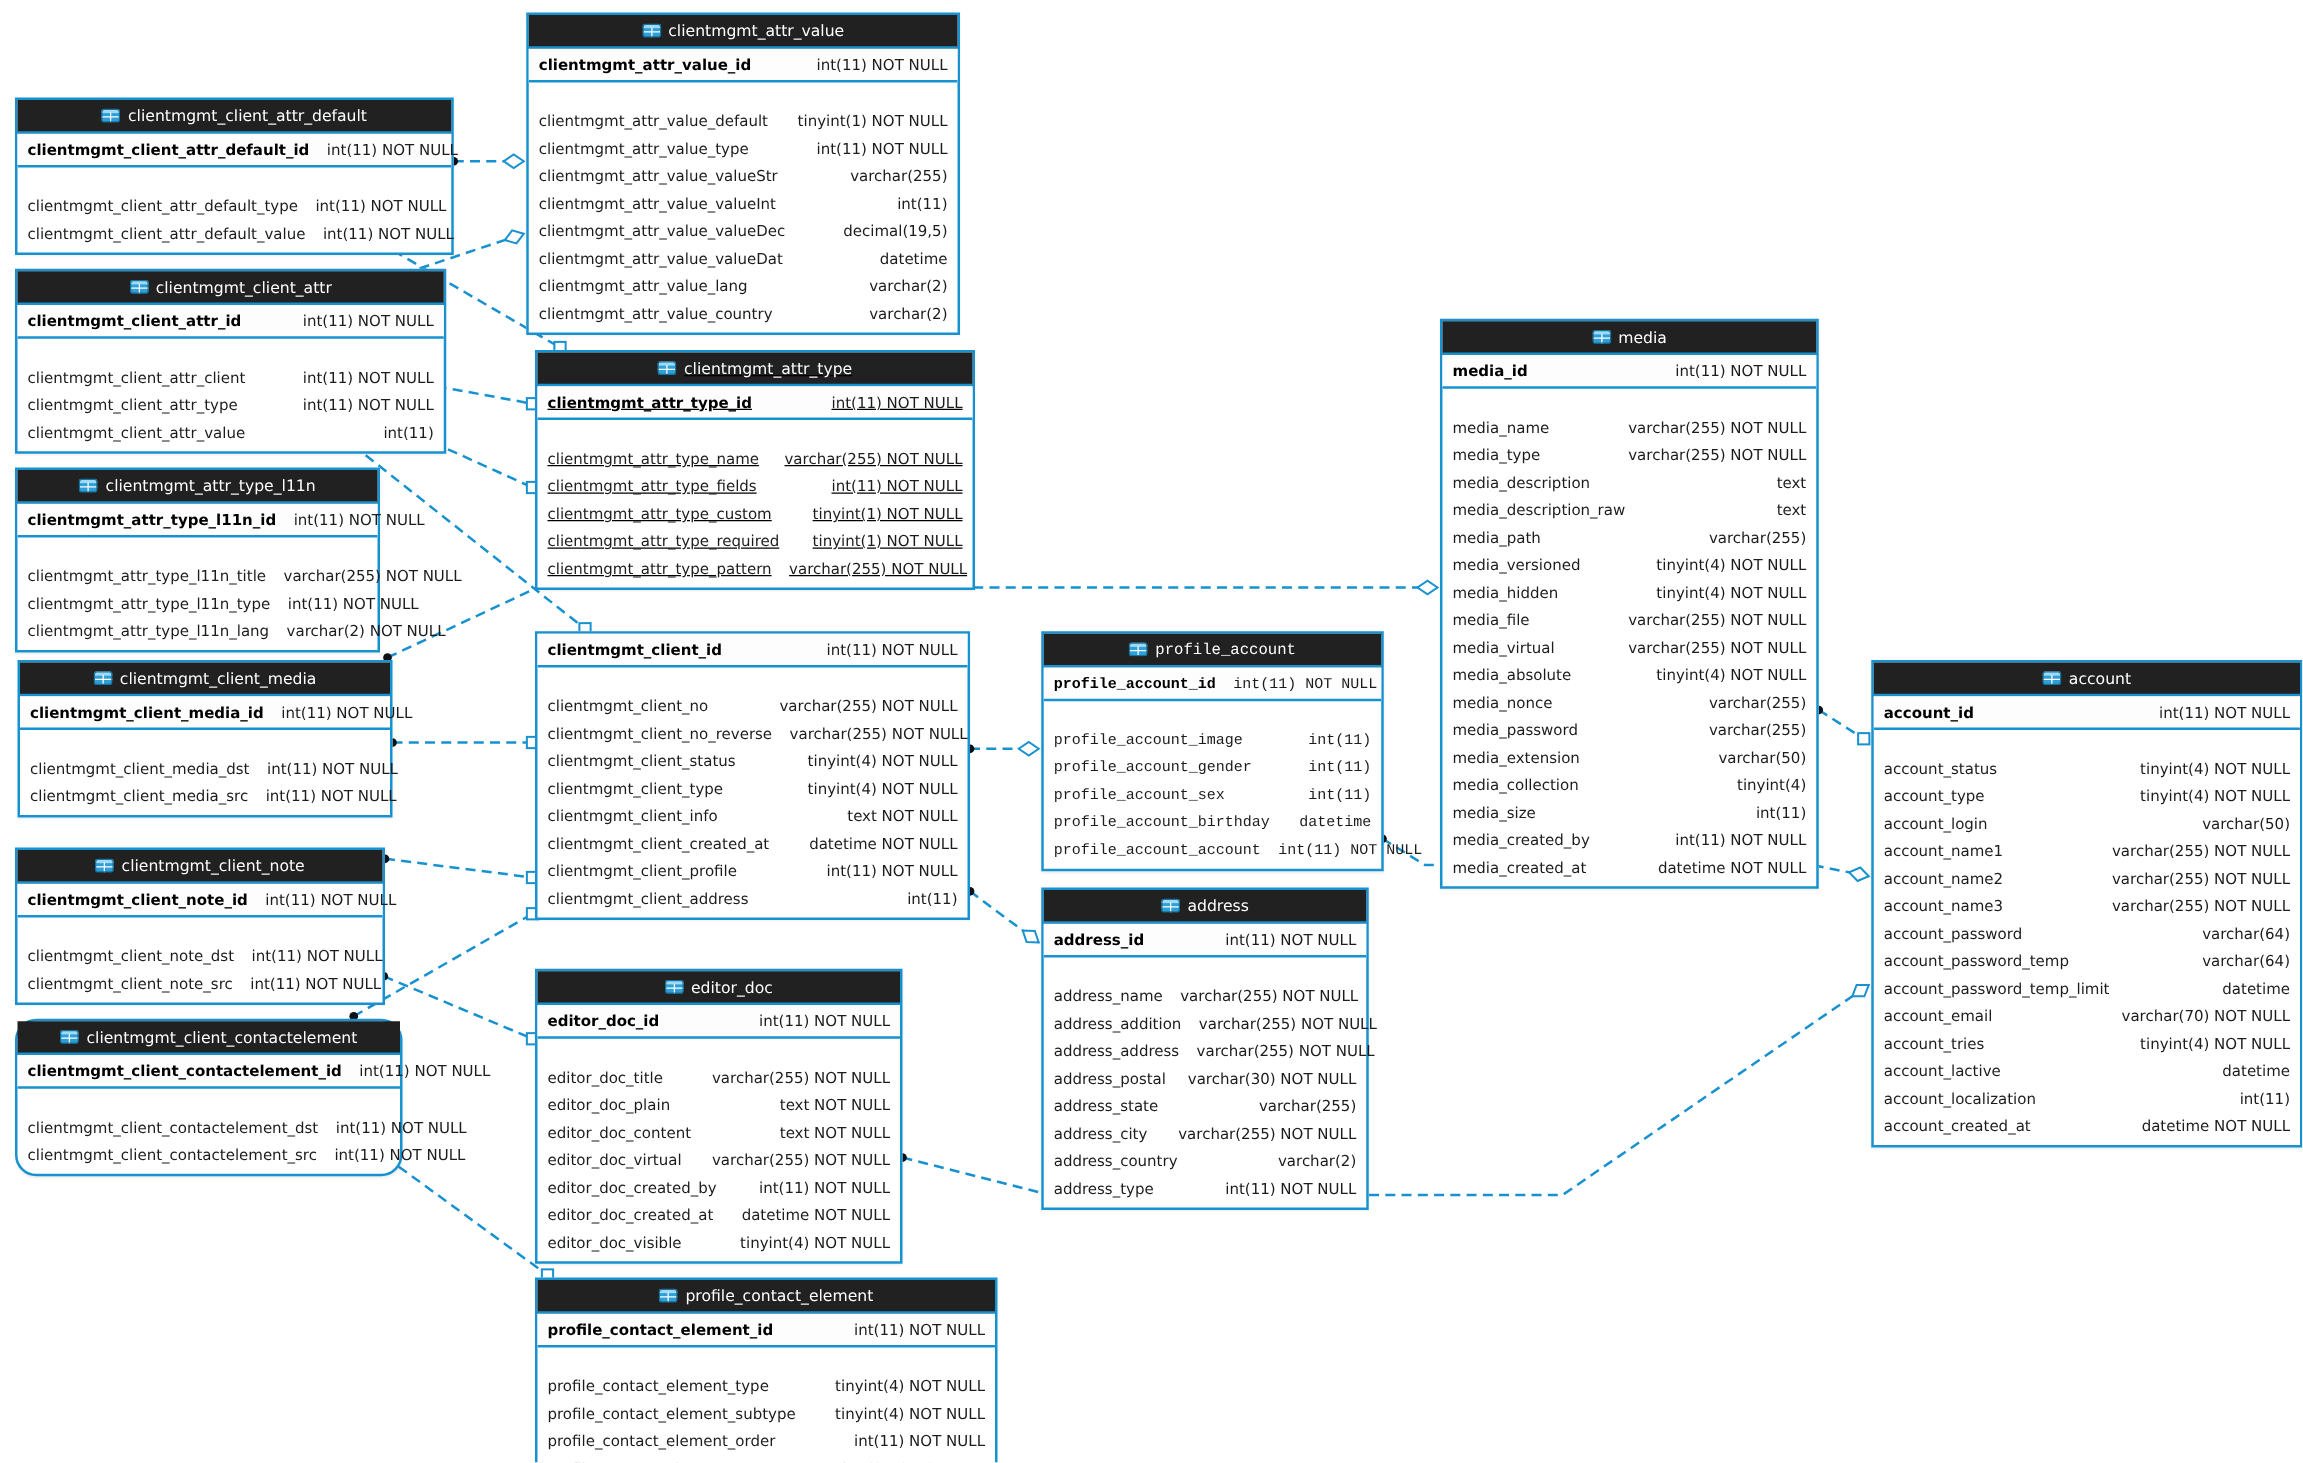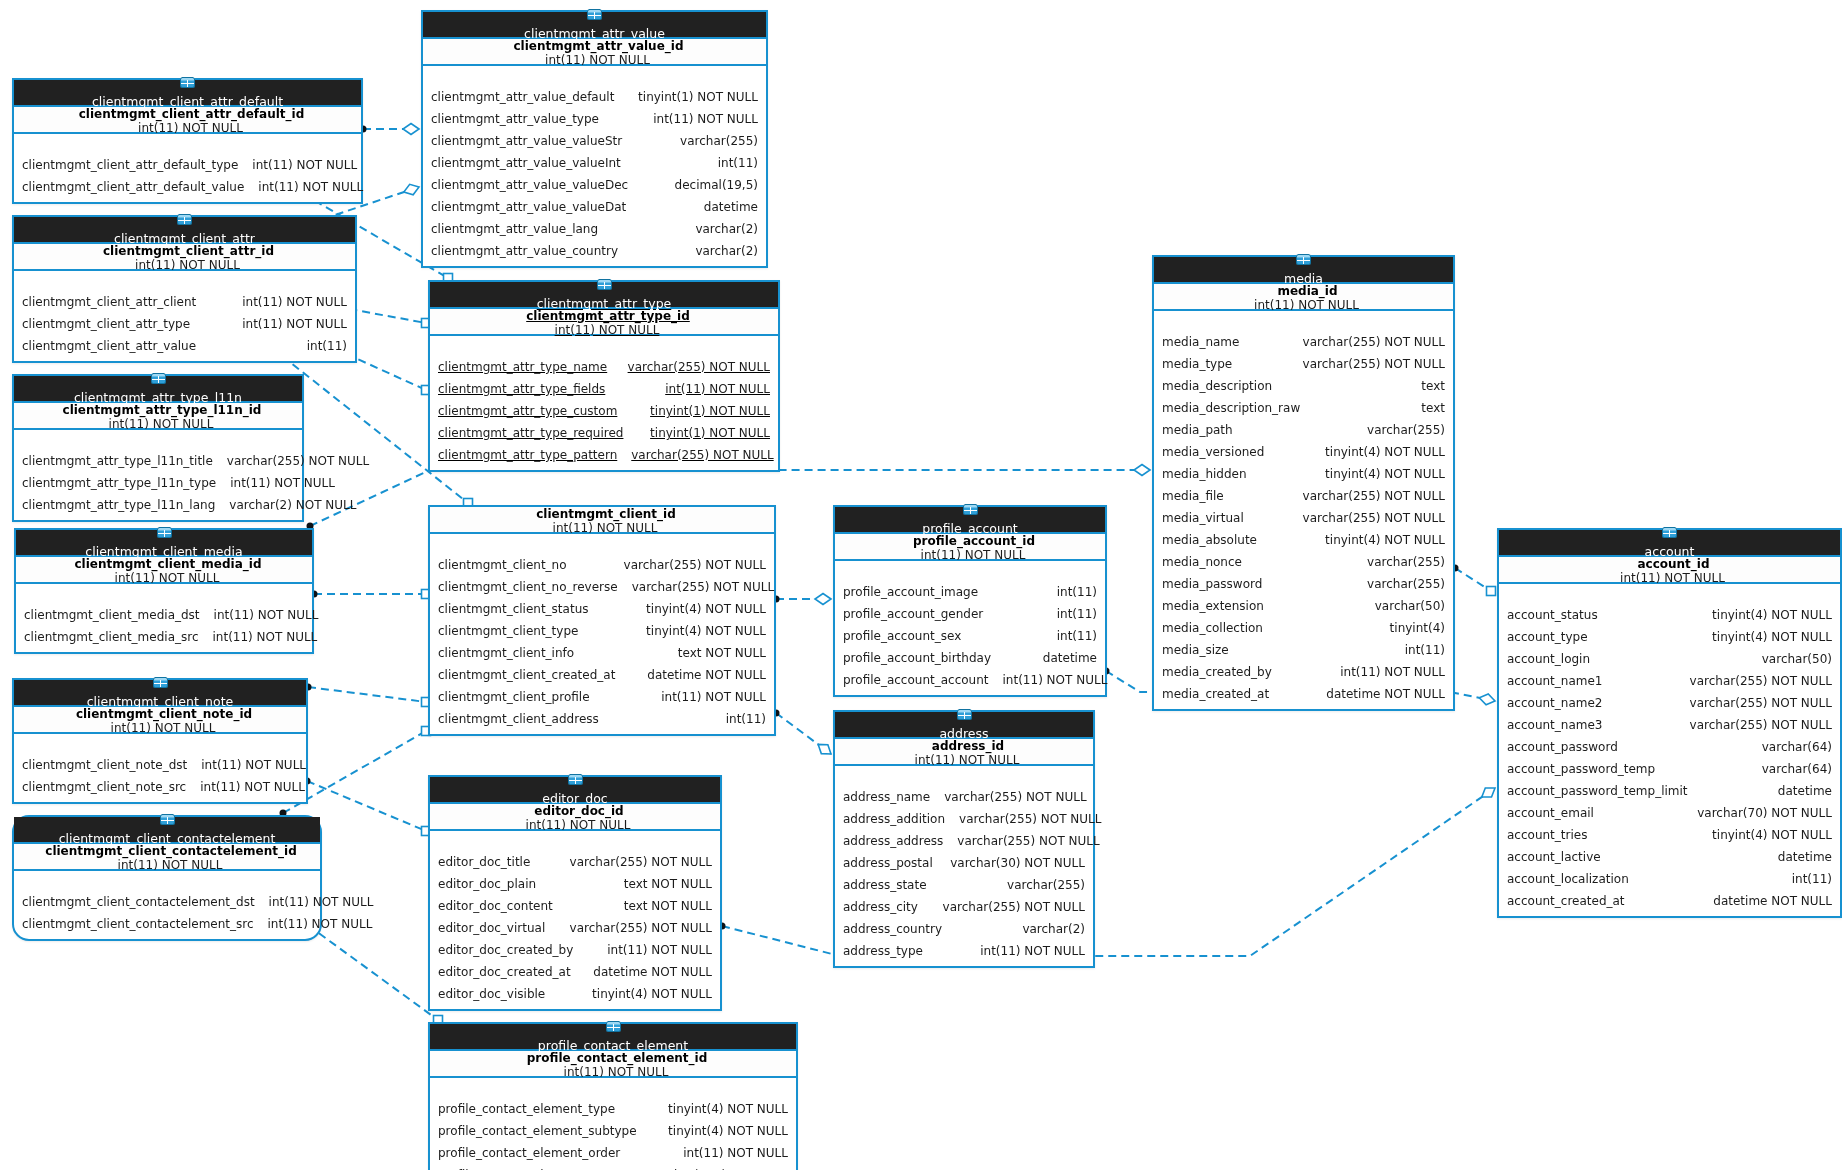--- a/index.html
+++ b/index.html
@@ -8,34 +8,34 @@
     font-family:"DejaVu Sans","Liberation Sans",sans-serif;
   }
   #rel-svg{position:absolute;left:0;top:0;}
   .table{
     position:absolute;background:#ffffff;border:2px solid #1791d0;box-sizing:border-box;
     box-shadow:0 1px 2px rgba(0,0,0,0.08);
   }
   .thead{
     background:#212121;color:#ffffff;height:25px;font-size:12.5px;
     display:flex;align-items:center;justify-content:center;gap:6px;
-    border-bottom:2px solid #1791d0;white-space:nowrap;flex-direction:column;
+    border-bottom:2px solid #1791d0;white-space:nowrap;
   }
   .tbl-icon{
     display:inline-block;width:15px;height:11px;border-radius:2.5px;flex:0 0 auto;
     background:
       linear-gradient(#ffffff,#ffffff) 0 6px/100% 1px no-repeat,
       linear-gradient(#ffffff,#ffffff) 7px 3px/1px 8px no-repeat,
       linear-gradient(#9fd9f4,#9fd9f4) 0 0/100% 3.5px no-repeat,
       #2f9fd8;
     box-shadow:inset 0 0 0 1px #1173a1;
   }
   .pkrow{
     display:flex;justify-content:space-between;align-items:center;height:25px;
-    border-bottom:2px solid #1791d0;font-size:12px;background:#fdfdfd;flex-direction:column;
+    border-bottom:2px solid #1791d0;font-size:12px;background:#fdfdfd;
   }
   .pkrow .cname{font-weight:bold;color:#000000;}
   .tbody{padding:20px 0 4px;}
   .crow{display:flex;justify-content:space-between;align-items:center;height:22px;font-size:12px;}
   .cname{padding-left:8px;white-space:nowrap;color:#1c1c1c;}
   .ctype{padding-right:8px;white-space:nowrap;margin-left:14px;color:#1c1c1c;}
   .rel-line{fill:none;stroke:#1791d0;stroke-width:2;stroke-dasharray:8 5;}
   .rel-dot{fill:#0e1216;stroke:none;}
   .rel-diamond,.rel-square{fill:#ffffff;stroke:#1791d0;stroke-width:1.6;}
 </style>
@@ -412,21 +412,21 @@
         <div class="crow">
         <span class="cname">profile_contact_element_order</span>
         <span class="ctype">int(11) NOT NULL</span>
       </div>
         <div class="crow">
         <span class="cname">profile_contact_element_content</span>
         <span class="ctype">varchar(255) NOT NULL</span>
       </div>
       </div>
   </div>
-    <div class="table" style="left: 833px; top: 505px; width: 274px;">
+    <div class="table" style="left: 833px; top: 505px; width: 274px; font-family: Liberation Mono, monospace;">
     <div class="thead">
       <span class="tbl-icon"></span>
       <span class="ttitle">profile_account</span>
     </div>
     <div class="pkrow">
       <span class="cname">profile_account_id</span>
       <span class="ctype">int(11) NOT NULL</span>
     </div>
     <div class="tbody">
 

